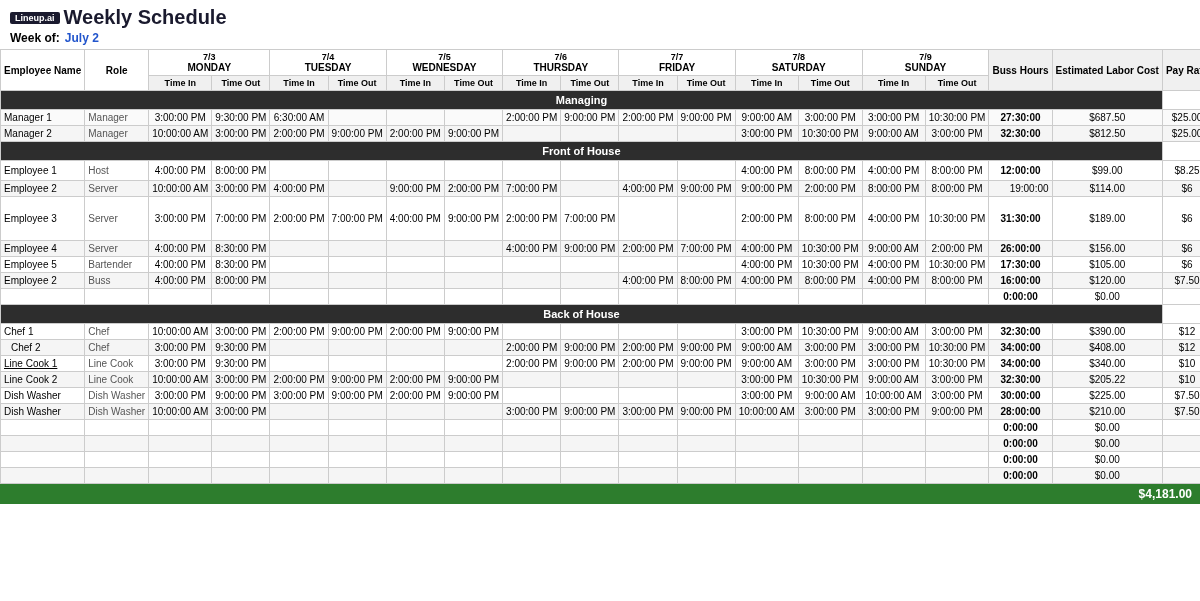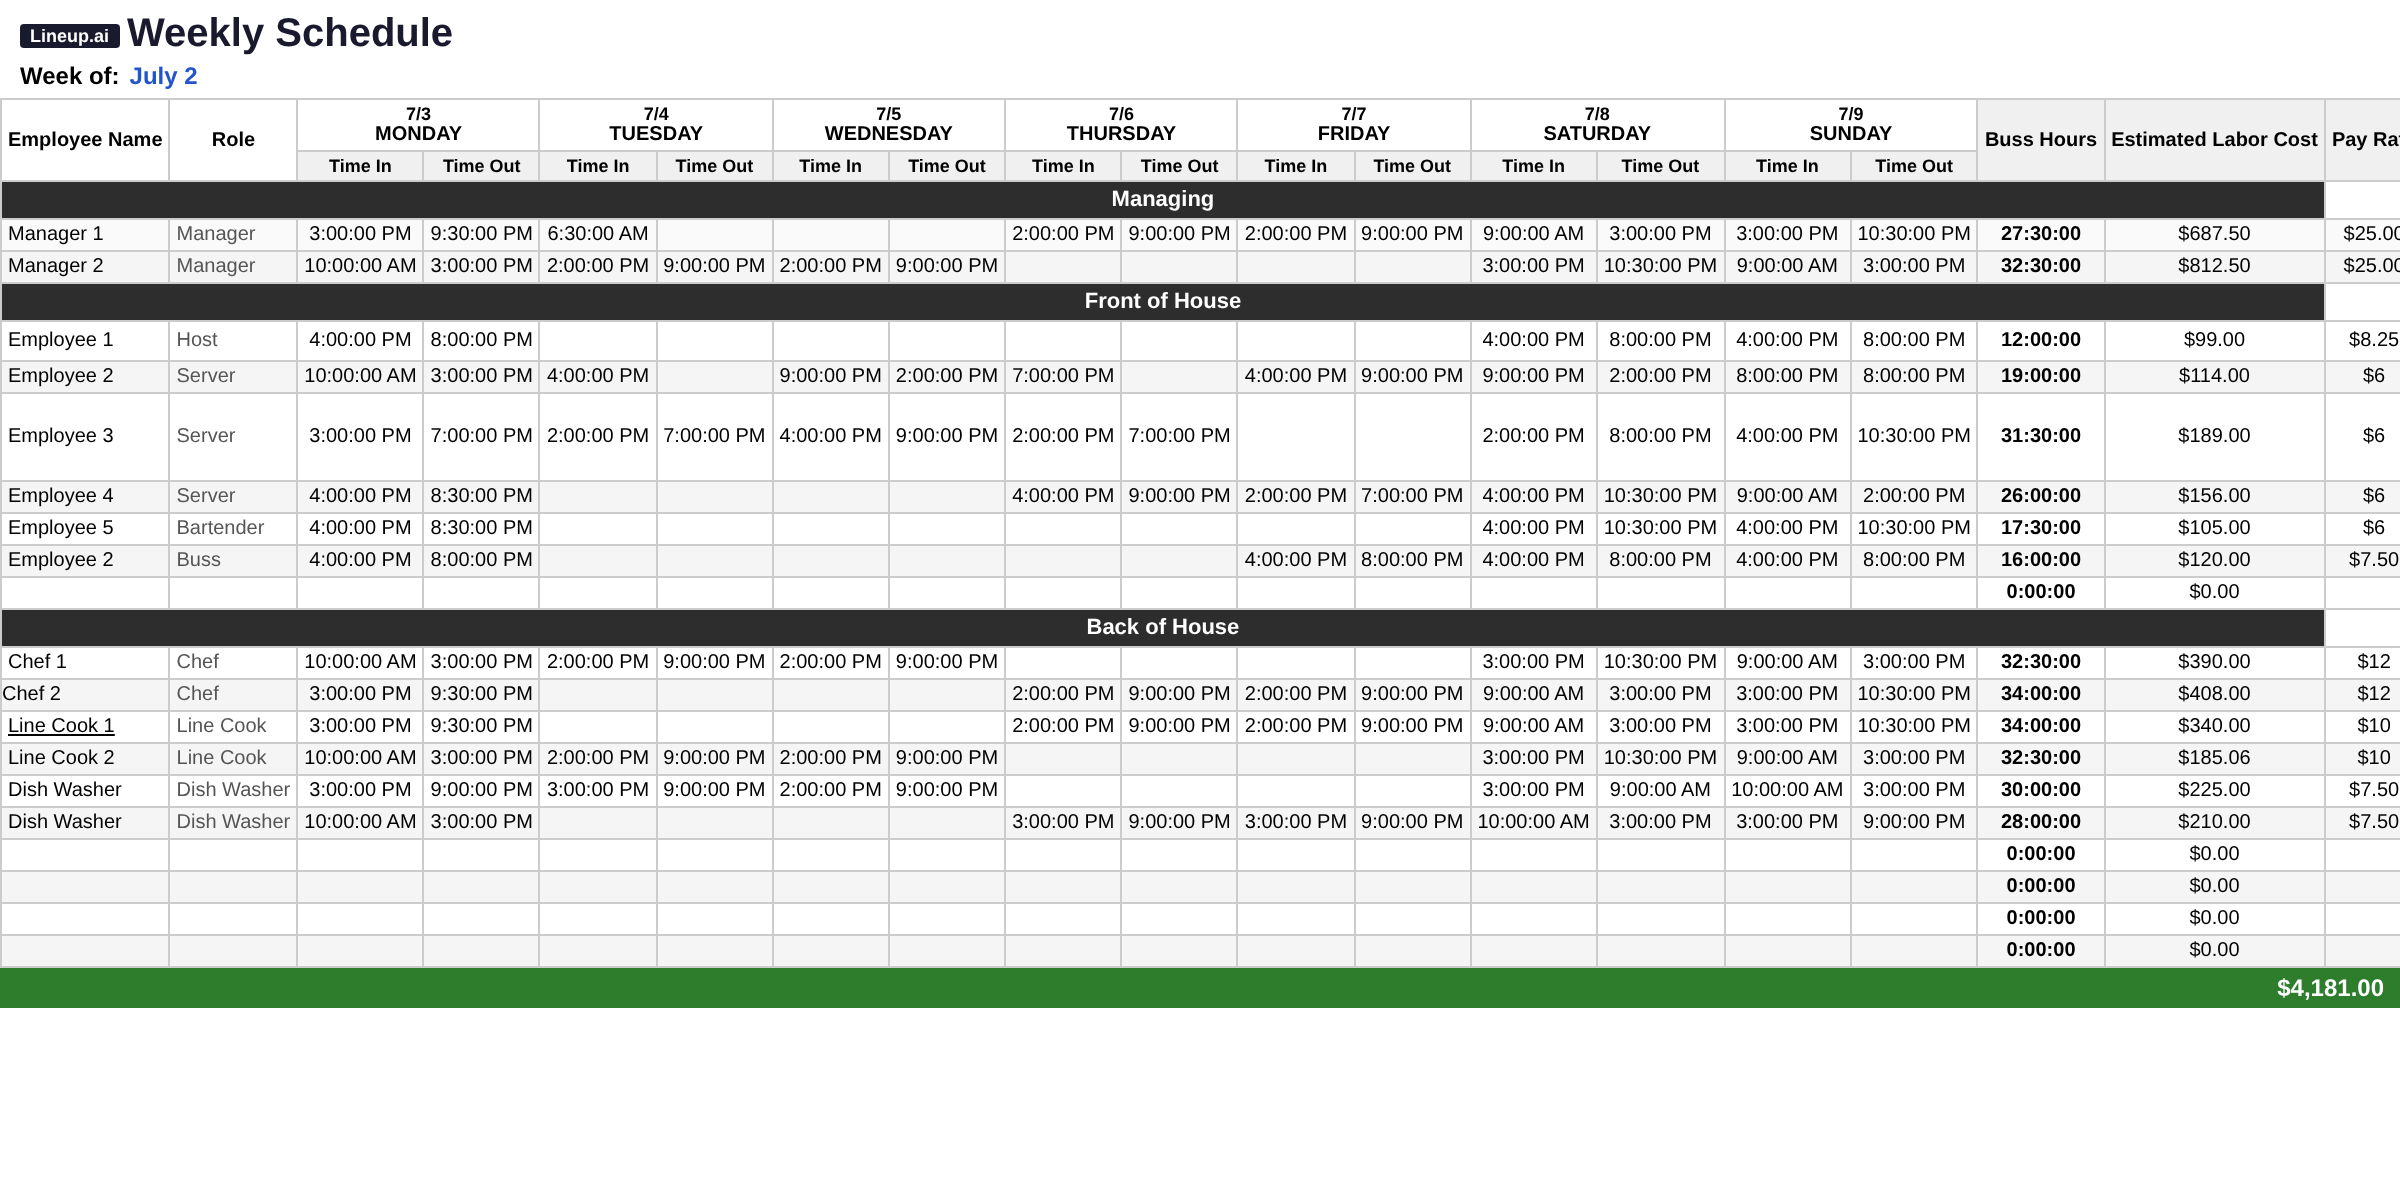--- a/index.html
+++ b/index.html
@@ -179,21 +179,21 @@
           <td style="font-size: 10px; padding: 2px 3px; border: 1px solid rgb(204, 204, 204);">9:00:00 PM</td>
           <td style="font-size: 10px; padding: 2px 3px; border: 1px solid rgb(204, 204, 204);">2:00:00 PM</td>
           <td style="font-size: 10px; padding: 2px 3px; border: 1px solid rgb(204, 204, 204);">7:00:00 PM</td>
           <td style="font-size: 10px; padding: 2px 3px; border: 1px solid rgb(204, 204, 204);"></td>
           <td style="font-size: 10px; padding: 2px 3px; border: 1px solid rgb(204, 204, 204);">4:00:00 PM</td>
           <td style="font-size: 10px; padding: 2px 3px; border: 1px solid rgb(204, 204, 204);">9:00:00 PM</td>
           <td style="font-size: 10px; padding: 2px 3px; border: 1px solid rgb(204, 204, 204);">9:00:00 PM</td>
           <td style="font-size: 10px; padding: 2px 3px; border: 1px solid rgb(204, 204, 204);">2:00:00 PM</td>
           <td style="font-size: 10px; padding: 2px 3px; border: 1px solid rgb(204, 204, 204);">8:00:00 PM</td>
           <td style="font-size: 10px; padding: 2px 3px; border: 1px solid rgb(204, 204, 204);">8:00:00 PM</td>
-          <td style="font-size: 10px; padding: 2px 3px; border: 1px solid rgb(204, 204, 204); font-weight: bold;">19:00:00</td>
+          <td style="font-size: 10px; padding: 2px 3px; border: 1px solid rgb(204, 204, 204); font-weight: normal; text-align: right;">19:00:00</td>
           <td style="font-size: 10px; padding: 2px 3px; border: 1px solid rgb(204, 204, 204);">$114.00</td>
           <td style="font-size: 10px; padding: 2px 3px; border: 1px solid rgb(204, 204, 204);">$6</td>
         </tr>
         <tr>
           <td style="font-size: 10px; padding: 2px 3px; border: 1px solid rgb(204, 204, 204); text-align: left;">Employee 3</td>
           <td style="font-size: 10px; padding: 2px 3px; border: 1px solid rgb(204, 204, 204); text-align: left; color: rgb(85, 85, 85);">Server</td>
           <td style="font-size: 10px; padding: 2px 3px; border: 1px solid rgb(204, 204, 204);">3:00:00 PM</td>
           <td style="font-size: 10px; padding: 2px 3px; border: 1px solid rgb(204, 204, 204);">7:00:00 PM</td>
           <td style="font-size: 10px; padding: 2px 3px; border: 1px solid rgb(204, 204, 204);">2:00:00 PM</td>
           <td style="font-size: 10px; padding: 2px 3px; border: 1px solid rgb(204, 204, 204);">7:00:00 PM</td>
@@ -313,21 +313,21 @@
           <td style="font-size: 10px; padding: 2px 3px; border: 1px solid rgb(204, 204, 204);"></td>
           <td style="font-size: 10px; padding: 2px 3px; border: 1px solid rgb(204, 204, 204);">3:00:00 PM</td>
           <td style="font-size: 10px; padding: 2px 3px; border: 1px solid rgb(204, 204, 204);">10:30:00 PM</td>
           <td style="font-size: 10px; padding: 2px 3px; border: 1px solid rgb(204, 204, 204);">9:00:00 AM</td>
           <td style="font-size: 10px; padding: 2px 3px; border: 1px solid rgb(204, 204, 204);">3:00:00 PM</td>
           <td style="font-size: 10px; padding: 2px 3px; border: 1px solid rgb(204, 204, 204); font-weight: bold;">32:30:00</td>
           <td style="font-size: 10px; padding: 2px 3px; border: 1px solid rgb(204, 204, 204);">$390.00</td>
           <td style="font-size: 10px; padding: 2px 3px; border: 1px solid rgb(204, 204, 204);">$12</td>
         </tr>
         <tr style="background: rgb(245, 245, 245);">
-          <td style="font-size: 10px; padding: 2px 0; border: 1px solid rgb(204, 204, 204); text-align: left;">Chef 2</td>
+          <td style="font-size: 10px; padding: 2px 10px; border: 1px solid rgb(204, 204, 204); text-align: left;">Chef 2</td>
           <td style="font-size: 10px; padding: 2px 3px; border: 1px solid rgb(204, 204, 204); text-align: left; color: rgb(85, 85, 85);">Chef</td>
           <td style="font-size: 10px; padding: 2px 3px; border: 1px solid rgb(204, 204, 204);">3:00:00 PM</td>
           <td style="font-size: 10px; padding: 2px 3px; border: 1px solid rgb(204, 204, 204);">9:30:00 PM</td>
           <td style="font-size: 10px; padding: 2px 3px; border: 1px solid rgb(204, 204, 204);"></td>
           <td style="font-size: 10px; padding: 2px 3px; border: 1px solid rgb(204, 204, 204);"></td>
           <td style="font-size: 10px; padding: 2px 3px; border: 1px solid rgb(204, 204, 204);"></td>
           <td style="font-size: 10px; padding: 2px 3px; border: 1px solid rgb(204, 204, 204);"></td>
           <td style="font-size: 10px; padding: 2px 3px; border: 1px solid rgb(204, 204, 204);">2:00:00 PM</td>
           <td style="font-size: 10px; padding: 2px 3px; border: 1px solid rgb(204, 204, 204);">9:00:00 PM</td>
           <td style="font-size: 10px; padding: 2px 3px; border: 1px solid rgb(204, 204, 204);">2:00:00 PM</td>
@@ -372,21 +372,21 @@
           <td style="font-size: 10px; padding: 2px 3px; border: 1px solid rgb(204, 204, 204);">9:00:00 PM</td>
           <td style="font-size: 10px; padding: 2px 3px; border: 1px solid rgb(204, 204, 204);"></td>
           <td style="font-size: 10px; padding: 2px 3px; border: 1px solid rgb(204, 204, 204);"></td>
           <td style="font-size: 10px; padding: 2px 3px; border: 1px solid rgb(204, 204, 204);"></td>
           <td style="font-size: 10px; padding: 2px 3px; border: 1px solid rgb(204, 204, 204);"></td>
           <td style="font-size: 10px; padding: 2px 3px; border: 1px solid rgb(204, 204, 204);">3:00:00 PM</td>
           <td style="font-size: 10px; padding: 2px 3px; border: 1px solid rgb(204, 204, 204);">10:30:00 PM</td>
           <td style="font-size: 10px; padding: 2px 3px; border: 1px solid rgb(204, 204, 204);">9:00:00 AM</td>
           <td style="font-size: 10px; padding: 2px 3px; border: 1px solid rgb(204, 204, 204);">3:00:00 PM</td>
           <td style="font-size: 10px; padding: 2px 3px; border: 1px solid rgb(204, 204, 204); font-weight: bold;">32:30:00</td>
-          <td style="font-size: 10px; padding: 2px 3px; border: 1px solid rgb(204, 204, 204);">$185.06</td>
+          <td style="font-size: 10px; padding: 2px 3px; border: 1px solid rgb(204, 204, 204);">$205.22</td>
           <td style="font-size: 10px; padding: 2px 3px; border: 1px solid rgb(204, 204, 204);">$10</td>
         </tr>
         <tr>
           <td style="font-size: 10px; padding: 2px 3px; border: 1px solid rgb(204, 204, 204); text-align: left;">Dish Washer</td>
           <td style="font-size: 10px; padding: 2px 3px; border: 1px solid rgb(204, 204, 204); text-align: left; color: rgb(85, 85, 85);">Dish Washer</td>
           <td style="font-size: 10px; padding: 2px 3px; border: 1px solid rgb(204, 204, 204);">3:00:00 PM</td>
           <td style="font-size: 10px; padding: 2px 3px; border: 1px solid rgb(204, 204, 204);">9:00:00 PM</td>
           <td style="font-size: 10px; padding: 2px 3px; border: 1px solid rgb(204, 204, 204);">3:00:00 PM</td>
           <td style="font-size: 10px; padding: 2px 3px; border: 1px solid rgb(204, 204, 204);">9:00:00 PM</td>
           <td style="font-size: 10px; padding: 2px 3px; border: 1px solid rgb(204, 204, 204);">2:00:00 PM</td>

